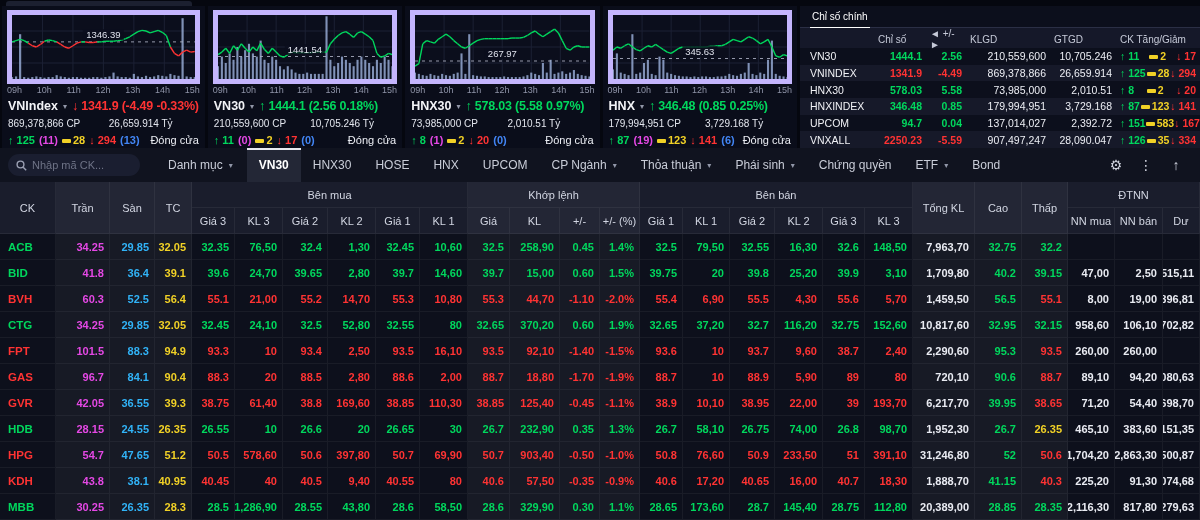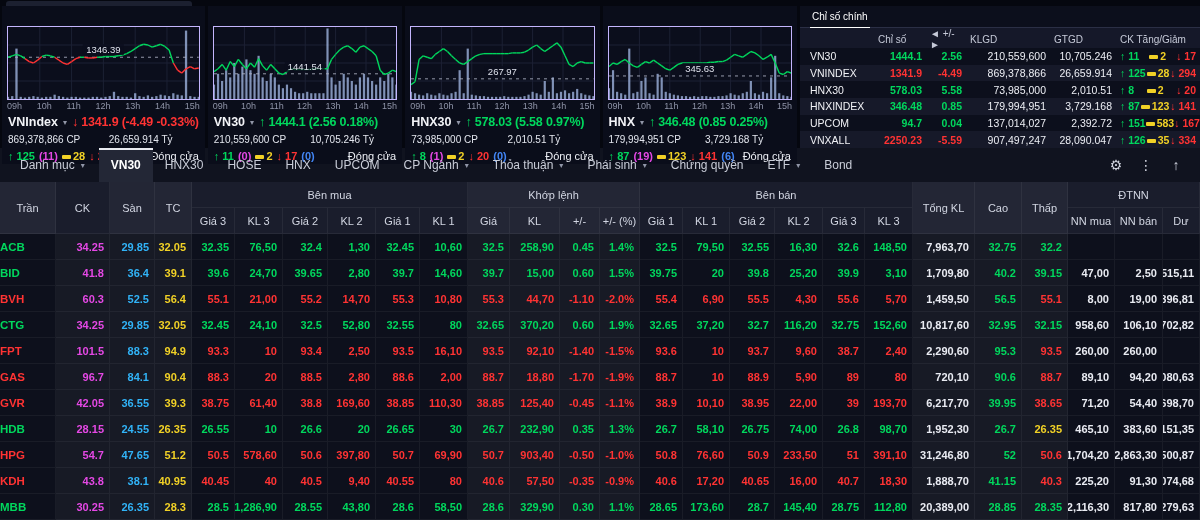--- a/index.html
+++ b/index.html
@@ -10,21 +10,21 @@
   .c-blue{color:var(--paren_down);}
 
   
   .tab-strip{height:6px; background:#05070f; position:relative;}
   .mini-tab{position:absolute; left:6px; top:1px; width:186px; height:5px; background:#1c2030; border-radius:3px 3px 0 0;}
 
   
   .top{height:142px; display:flex;}
   .charts{width:800px; display:grid; grid-template-columns:repeat(4,1fr); gap:3px; padding:0 2px;}
   .panel{background:#0a0d1a; display:flex; flex-direction:column;}
-  .plot{position:relative; height:74px; margin:20px 5px 0; border:1px solid #c4b5fd; background:#0b0e1c;}
+  .plot{position:relative; height:74px; margin:4px 5px 0; border:5px solid #c4b5fd; background:#0b0e1c;}
   .plot svg{position:absolute; inset:0; width:100%; height:100%;}
   .ref-label{position:absolute; left:50%; transform:translateX(-50%); font-size:9.5px; color:#dfe2ec; background:rgba(11,14,28,.75); padding:0 3px; line-height:11px; z-index:2;}
   .axis{height:12px; margin:0 5px; display:flex; justify-content:space-between; align-items:center; font-size:9px; color:#8f94a8;}
   .p-l1{height:19px; padding:0 6px; display:flex; align-items:center; white-space:nowrap;}
   .p-name{font-size:12.5px; font-weight:700; color:#f2f3f7;}
   .chev{font-size:8px; color:#9196a8; margin:1px 5px 0 5px;}
   .quote{font-size:12.5px; font-weight:700; letter-spacing:-.2px;}
   .p-l2{height:16px; padding:0 6px; display:flex; font-size:10px; color:#e3e6ee; align-items:center;}
   .p-l2 .vol{flex:1.12;} .p-l2 .turn{flex:1;}
   .p-l3{height:17px; padding:0 6px; display:flex; align-items:center; gap:4px; font-size:11px; font-weight:700; white-space:nowrap;}
@@ -60,21 +60,21 @@
   .nav-ic{font-size:14px; color:#cfd3de; width:20px; text-align:center; cursor:default;}
 
   
   :root{ --cols:56px 54px 45px 37px 43px 48px 45px 48px 44px 48px 42px 50px 40px 40px 43px 47px 45px 48px 42px 48px 62px 47px 46px 47px 48px 37px; }
   .board{background:#0d101c;}
   .bh{display:grid; grid-template-columns:var(--cols); grid-template-rows:26px 26px; background:#1a1d2c; font-size:11px; color:#d2d6e2;}
   .bh div{display:flex; align-items:center; justify-content:center; border-right:1px solid rgba(255,255,255,.06); border-bottom:1px solid rgba(255,255,255,.06);}
   .rs2{grid-row:span 2;}
   .brow{display:grid; grid-template-columns:var(--cols); height:26px; font-size:11px; font-weight:700;}
   .brow div{display:flex; align-items:center; justify-content:flex-end; padding-right:5px; border-right:1px solid rgba(255,255,255,.05); border-bottom:1px solid rgba(255,255,255,.05); white-space:nowrap; overflow:hidden;}
-  .brow .ck{justify-content:flex-start; font-size:11.5px;}
+  .brow .ck{justify-content:flex-start; padding-left:8px; font-size:11.5px;}
   .lt{background:rgba(255,255,255,.045);}
 </style>
 </head>
 <body>
 
 <div class="tab-strip">
   <div class="mini-tab"></div>
 </div>
 
 <div class="top">
@@ -695,20 +695,27 @@
             <i class="c-up">↑ 126</i>
             <i class="c-ref"><i class="dash"></i>35</i>
             <i class="c-down">↓ 334</i>
           </span>
         </div>
       </div>
   </div>
 </div>
 
 <div class="navbar">
+  <div class="search">
+    <svg width="11" height="11" viewBox="0 0 11 11">
+      <circle cx="4.5" cy="4.5" r="3.4" fill="none" stroke="#9ca1b4" stroke-width="1.4"></circle>
+      <line x1="7.2" y1="7.2" x2="10.2" y2="10.2" stroke="#9ca1b4" stroke-width="1.4"></line>
+    </svg>
+    <input placeholder="Nhập mã CK..." style="">
+  </div>
   <div class="nav-item">
     <span>Danh mục</span>
     <span class="chev">▾</span>
   </div>
   <div id="navTabs" style="display:flex;">
       <div class="nav-item nav-tab active">
         <span>VN30</span>
       </div>
       <div class="nav-item nav-tab">
         <span>HNX30</span>
@@ -747,22 +754,22 @@
     </div>
   <div class="nav-icons">
     <span class="nav-ic">⚙</span>
     <span class="nav-ic">⋮</span>
     <span class="nav-ic">↑</span>
   </div>
 </div>
 
 <div class="board">
   <div class="bh">
+    <div class="rs2">CK</div>
     <div class="rs2 lt">Trần</div>
-    <div class="rs2">CK</div>
     <div class="rs2 lt">Sàn</div>
     <div class="rs2 lt">TC</div>
     <div style="grid-column:span 6">Bên mua</div>
     <div class="lt" style="grid-column:span 4">Khớp lệnh</div>
     <div style="grid-column:span 6">Bên bán</div>
     <div class="rs2 lt">Tổng KL</div>
     <div class="rs2 lt">Cao</div>
     <div class="rs2 lt">Thấp</div>
     <div style="grid-column:span 3">ĐTNN</div>
     <div>Giá 3</div>

